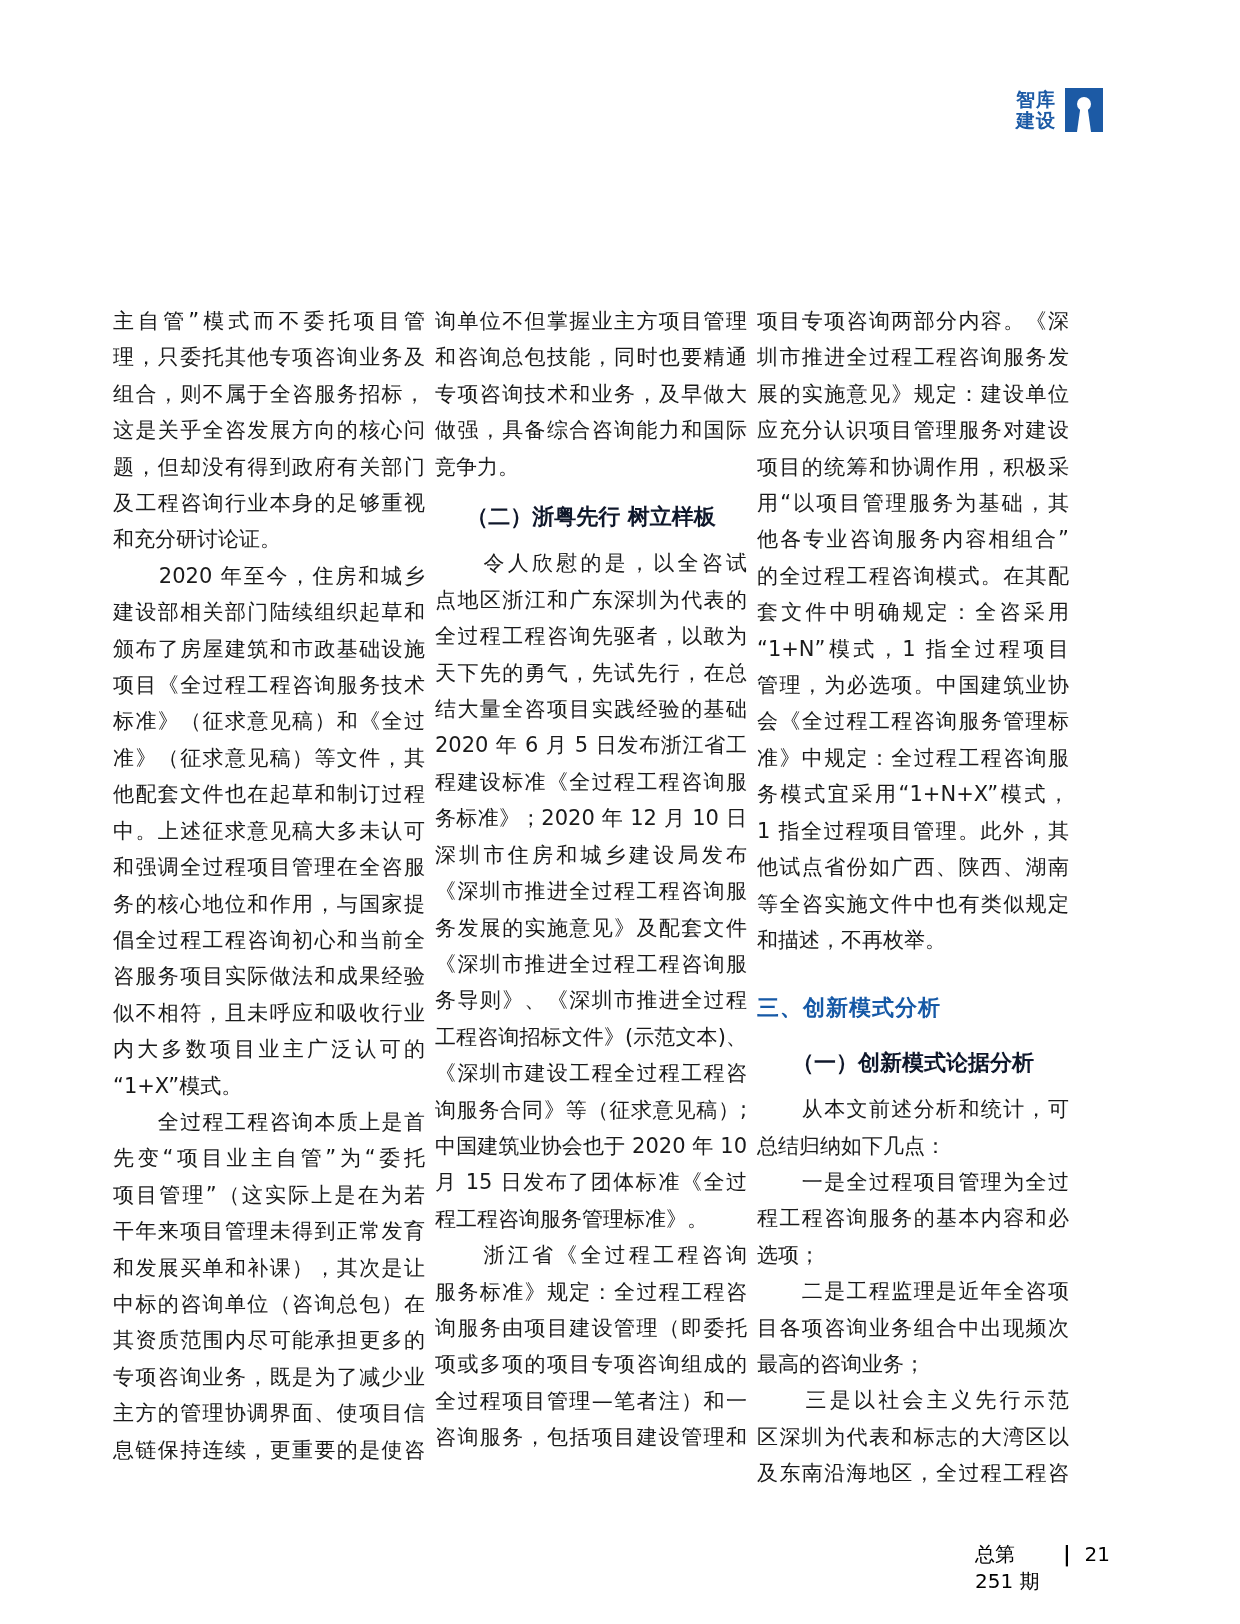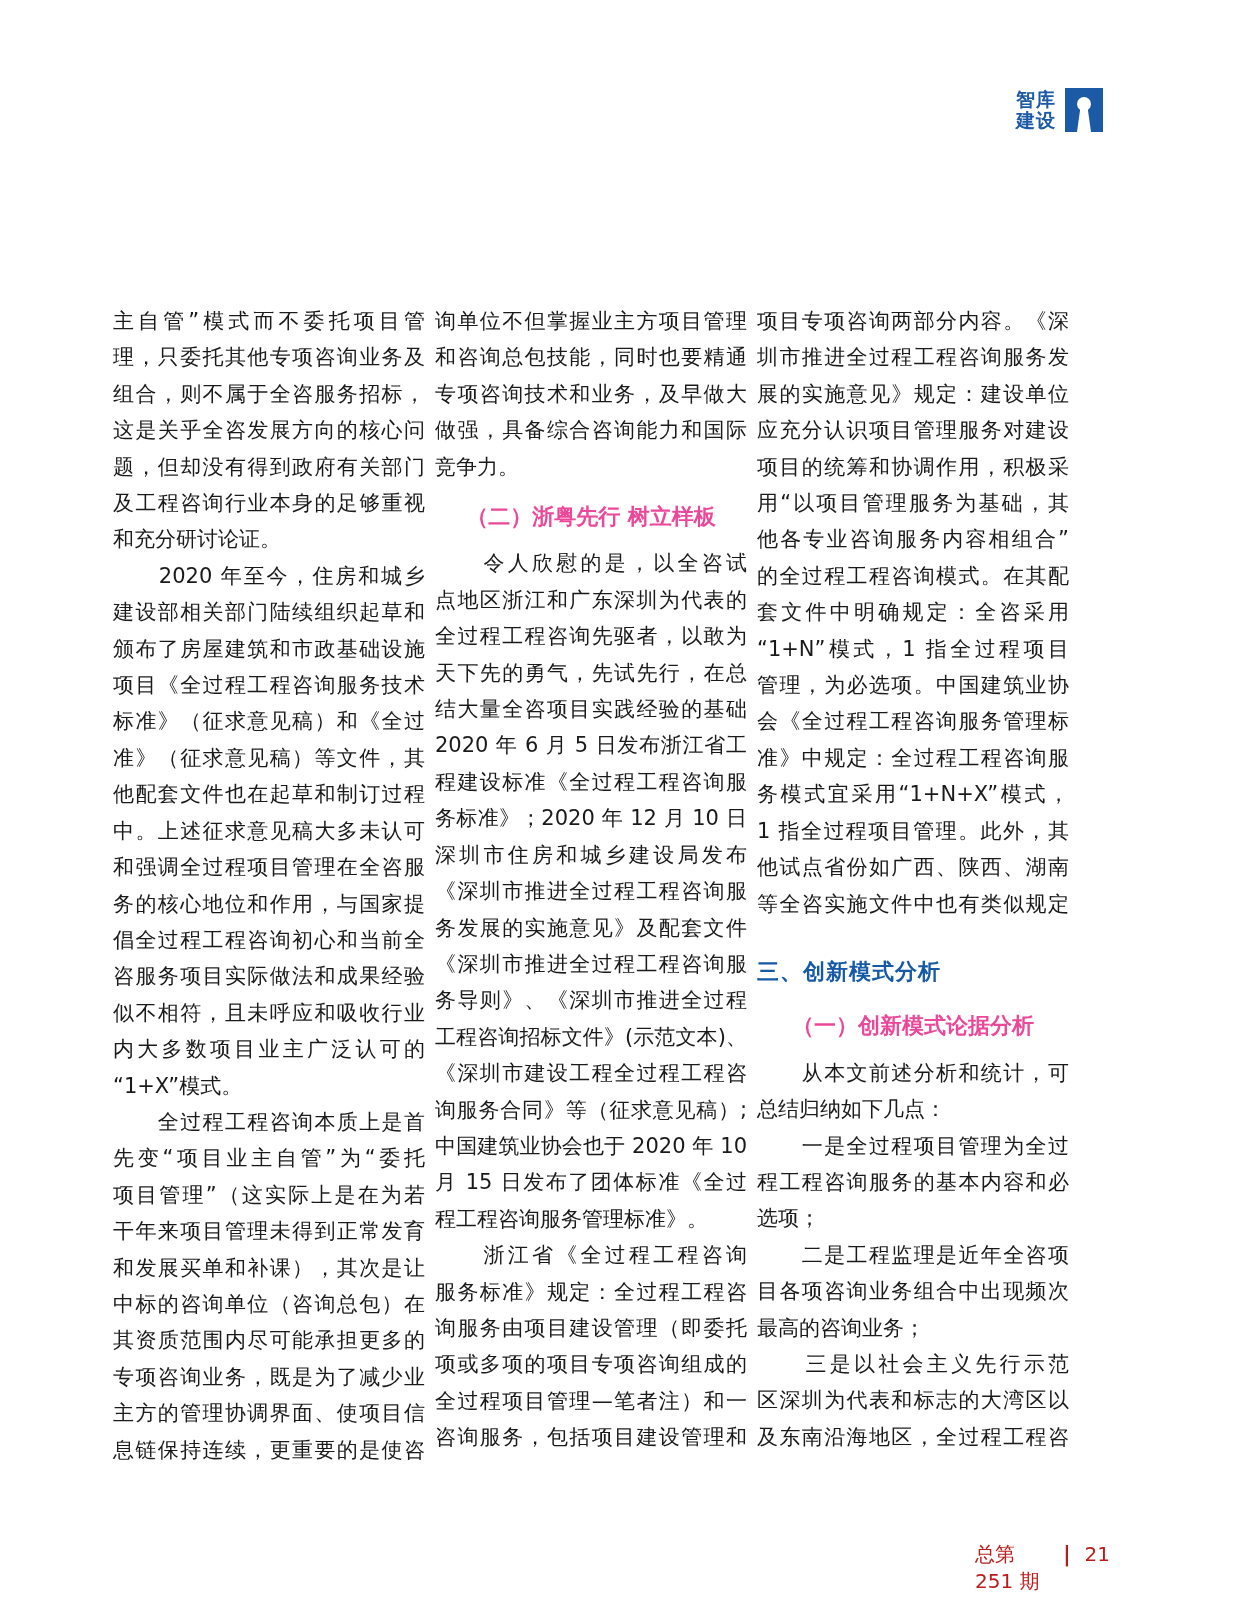--- a/index.html
+++ b/index.html
@@ -57,41 +57,41 @@
     text-align: justify;
     text-align-last: left;
     text-justify: inter-character;
   }
   .col .heading-sub {
     font-weight: 700;
     text-align: center;
     text-align-last: center;
     font-size: 22px;
     margin: 14px 0 10px 0;
-    color: #ec4899;
+    color: #0f172a;
   }
   .col .heading-main {
     font-weight: 700;
     color: #1659A6;
     font-size: 22px;
     letter-spacing: 1px;
     text-align: left;
     text-align-last: left;
     margin: 32px 0 18px 0;
   }
 
   
   .footer {
     position: absolute;
     top: 1541px;
     left: 975px;
     display: flex;
     align-items: baseline;
     font-size: 20px;
-    color: #b91c1c;
+    color: #000000;
   }
   .footer .sep {
     font-weight: 700;
     margin: 0 14px;
     transform: scaleY(1.05);
   }
 </style>
 </head>
 <body>
 
@@ -188,20 +188,21 @@
         <div class="body">的全过程工程咨询模式。在其配</div>
         <div class="body">套文件中明确规定：全咨采用</div>
         <div class="body">“1+N”模式，1 指全过程项目</div>
         <div class="body">管理，为必选项。中国建筑业协</div>
         <div class="body">会《全过程工程咨询服务管理标</div>
         <div class="body">准》中规定：全过程工程咨询服</div>
         <div class="body">务模式宜采用“1+N+X”模式，</div>
         <div class="body">1 指全过程项目管理。此外，其</div>
         <div class="body">他试点省份如广西、陕西、湖南</div>
         <div class="body">等全咨实施文件中也有类似规定</div>
+        <div class="body-end">和描述，不再枚举。</div>
         <div class="heading-main">三、创新模式分析</div>
         <div class="heading-sub">（一）创新模式论据分析</div>
         <div class="body">　　从本文前述分析和统计，可</div>
         <div class="body-end">总结归纳如下几点：</div>
         <div class="body">　　一是全过程项目管理为全过</div>
         <div class="body">程工程咨询服务的基本内容和必</div>
         <div class="body-end">选项；</div>
         <div class="body">　　二是工程监理是近年全咨项</div>
         <div class="body">目各项咨询业务组合中出现频次</div>
         <div class="body-end">最高的咨询业务；</div>

